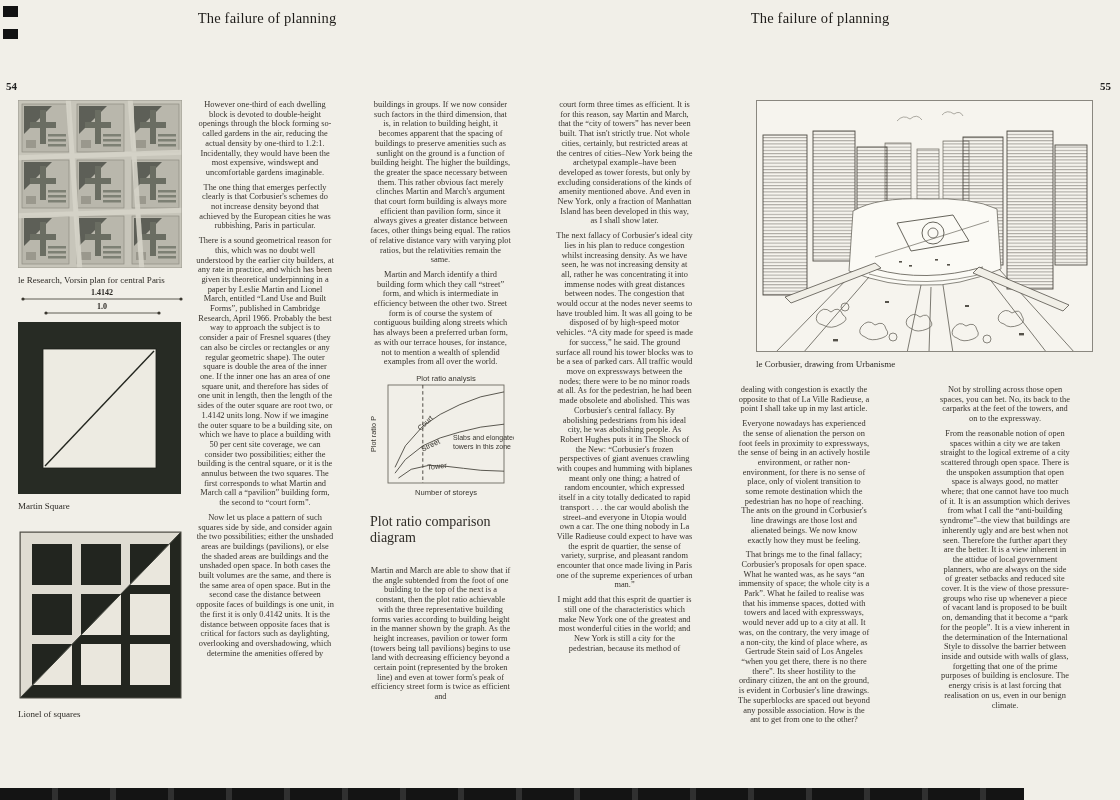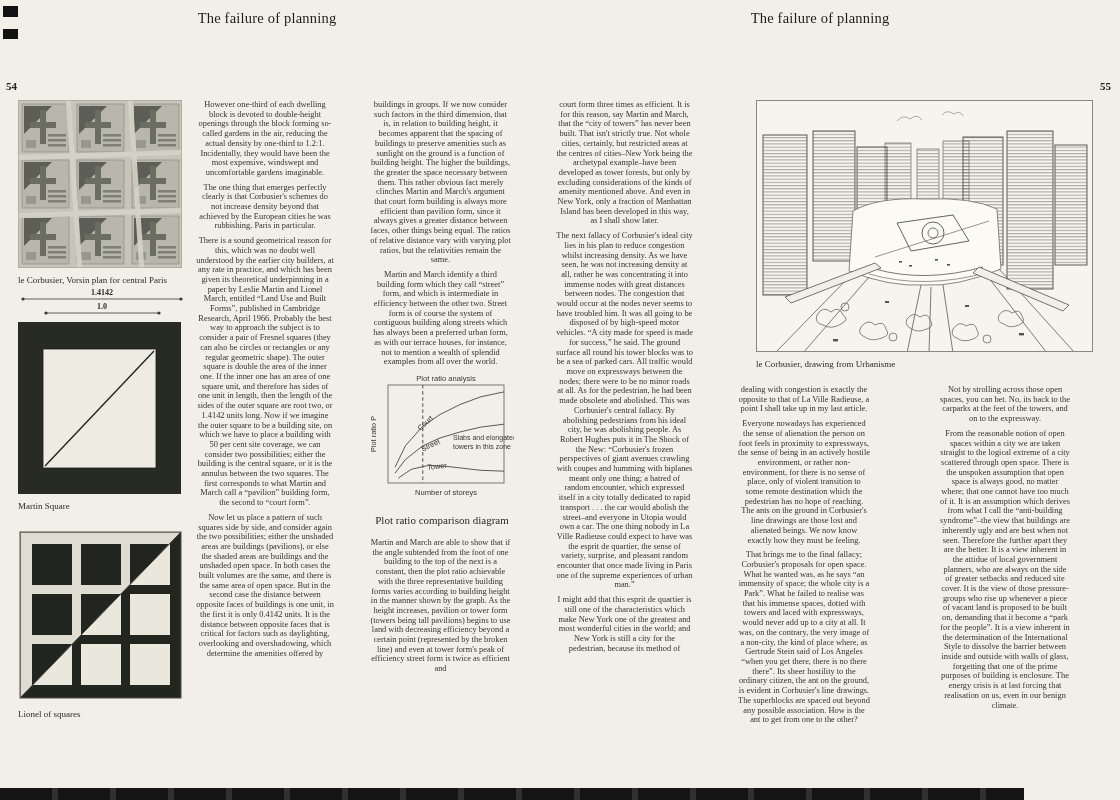--- a/index.html
+++ b/index.html
@@ -36,22 +36,22 @@
   figure { position:absolute; }
   figcaption { font-size:9px; color:#2d2a25; margin-top:3px; }
 
   .fig-voisin { left:18px; top:100px; width:164px; }
   .fig-dim { left:20px; top:287px; width:164px; height:32px; }
   .fig-fresnel { left:18px; top:322px; width:163px; }
   .fig-pattern { left:18px; top:530px; width:165px; }
   .fig-urbanisme { left:756px; top:100px; width:337px;font-family:Liberation Serif, serif; }
   .fig-urbanisme svg { border:1px solid #8a877f; background:#f6f4ee; }
 
-  .chartbox { width:146px; margin:4px 0 2px -2px;text-align:center; }
-  .chart-caption { font-size:11px; color:#2d2a25; margin:2px 0 12px 2px; }
+  .chartbox { width:146px; margin:4px 0 2px -2px; }
+  .chart-caption { font-size:14px; color:#2d2a25; margin:2px 0 20px 2px; }
 </style>
 </head>
 <body>
 
 <div class="mark" style="left:3px;top:6px;width:15px;height:11px;"></div>
 <div class="mark" style="left:3px;top:29px;width:15px;height:10px;"></div>
 <div class="filmstrip"></div>
 
 <div class="hdr hdr-left">The failure of planning</div>
 <div class="hdr hdr-right">The failure of planning</div>
@@ -75,21 +75,21 @@
     </defs>
     <rect width="164" height="168" fill="url(#blk)"></rect>
     <g stroke="#d6d4c9" stroke-width="5" opacity="0.9">
       <line x1="50" y1="-4" x2="62" y2="172"></line>
       <line x1="112" y1="-4" x2="124" y2="172"></line>
       <line x1="-4" y1="58" x2="168" y2="52"></line>
       <line x1="-4" y1="116" x2="168" y2="110"></line>
     </g>
     <rect width="164" height="168" fill="none" stroke="#9a988e" stroke-width="1"></rect>
   </svg>
-  <figcaption>le Corbusier, Vorsin plan for central Paris</figcaption>
+  <figcaption>le Research, Vorsin plan for central Paris</figcaption>
 </figure>
 
 <figure class="fig-dim">
   <svg width="164" height="32">
     <text x="82" y="8" text-anchor="middle" font-size="8" font-weight="bold" fill="#2d2a25" font-family="Liberation Serif, serif">1.4142</text>
     <line x1="3" y1="12" x2="161" y2="12" stroke="#3a372f" stroke-width="0.8"></line>
     <circle cx="3" cy="12" r="1.6" fill="#3a372f"></circle>
       <circle cx="161" cy="12" r="1.6" fill="#3a372f"></circle>
     <text x="82" y="22" text-anchor="middle" font-size="8" font-weight="bold" fill="#2d2a25" font-family="Liberation Serif, serif">1.0</text>
     <line x1="26" y1="26" x2="139" y2="26" stroke="#3a372f" stroke-width="0.8"></line>

